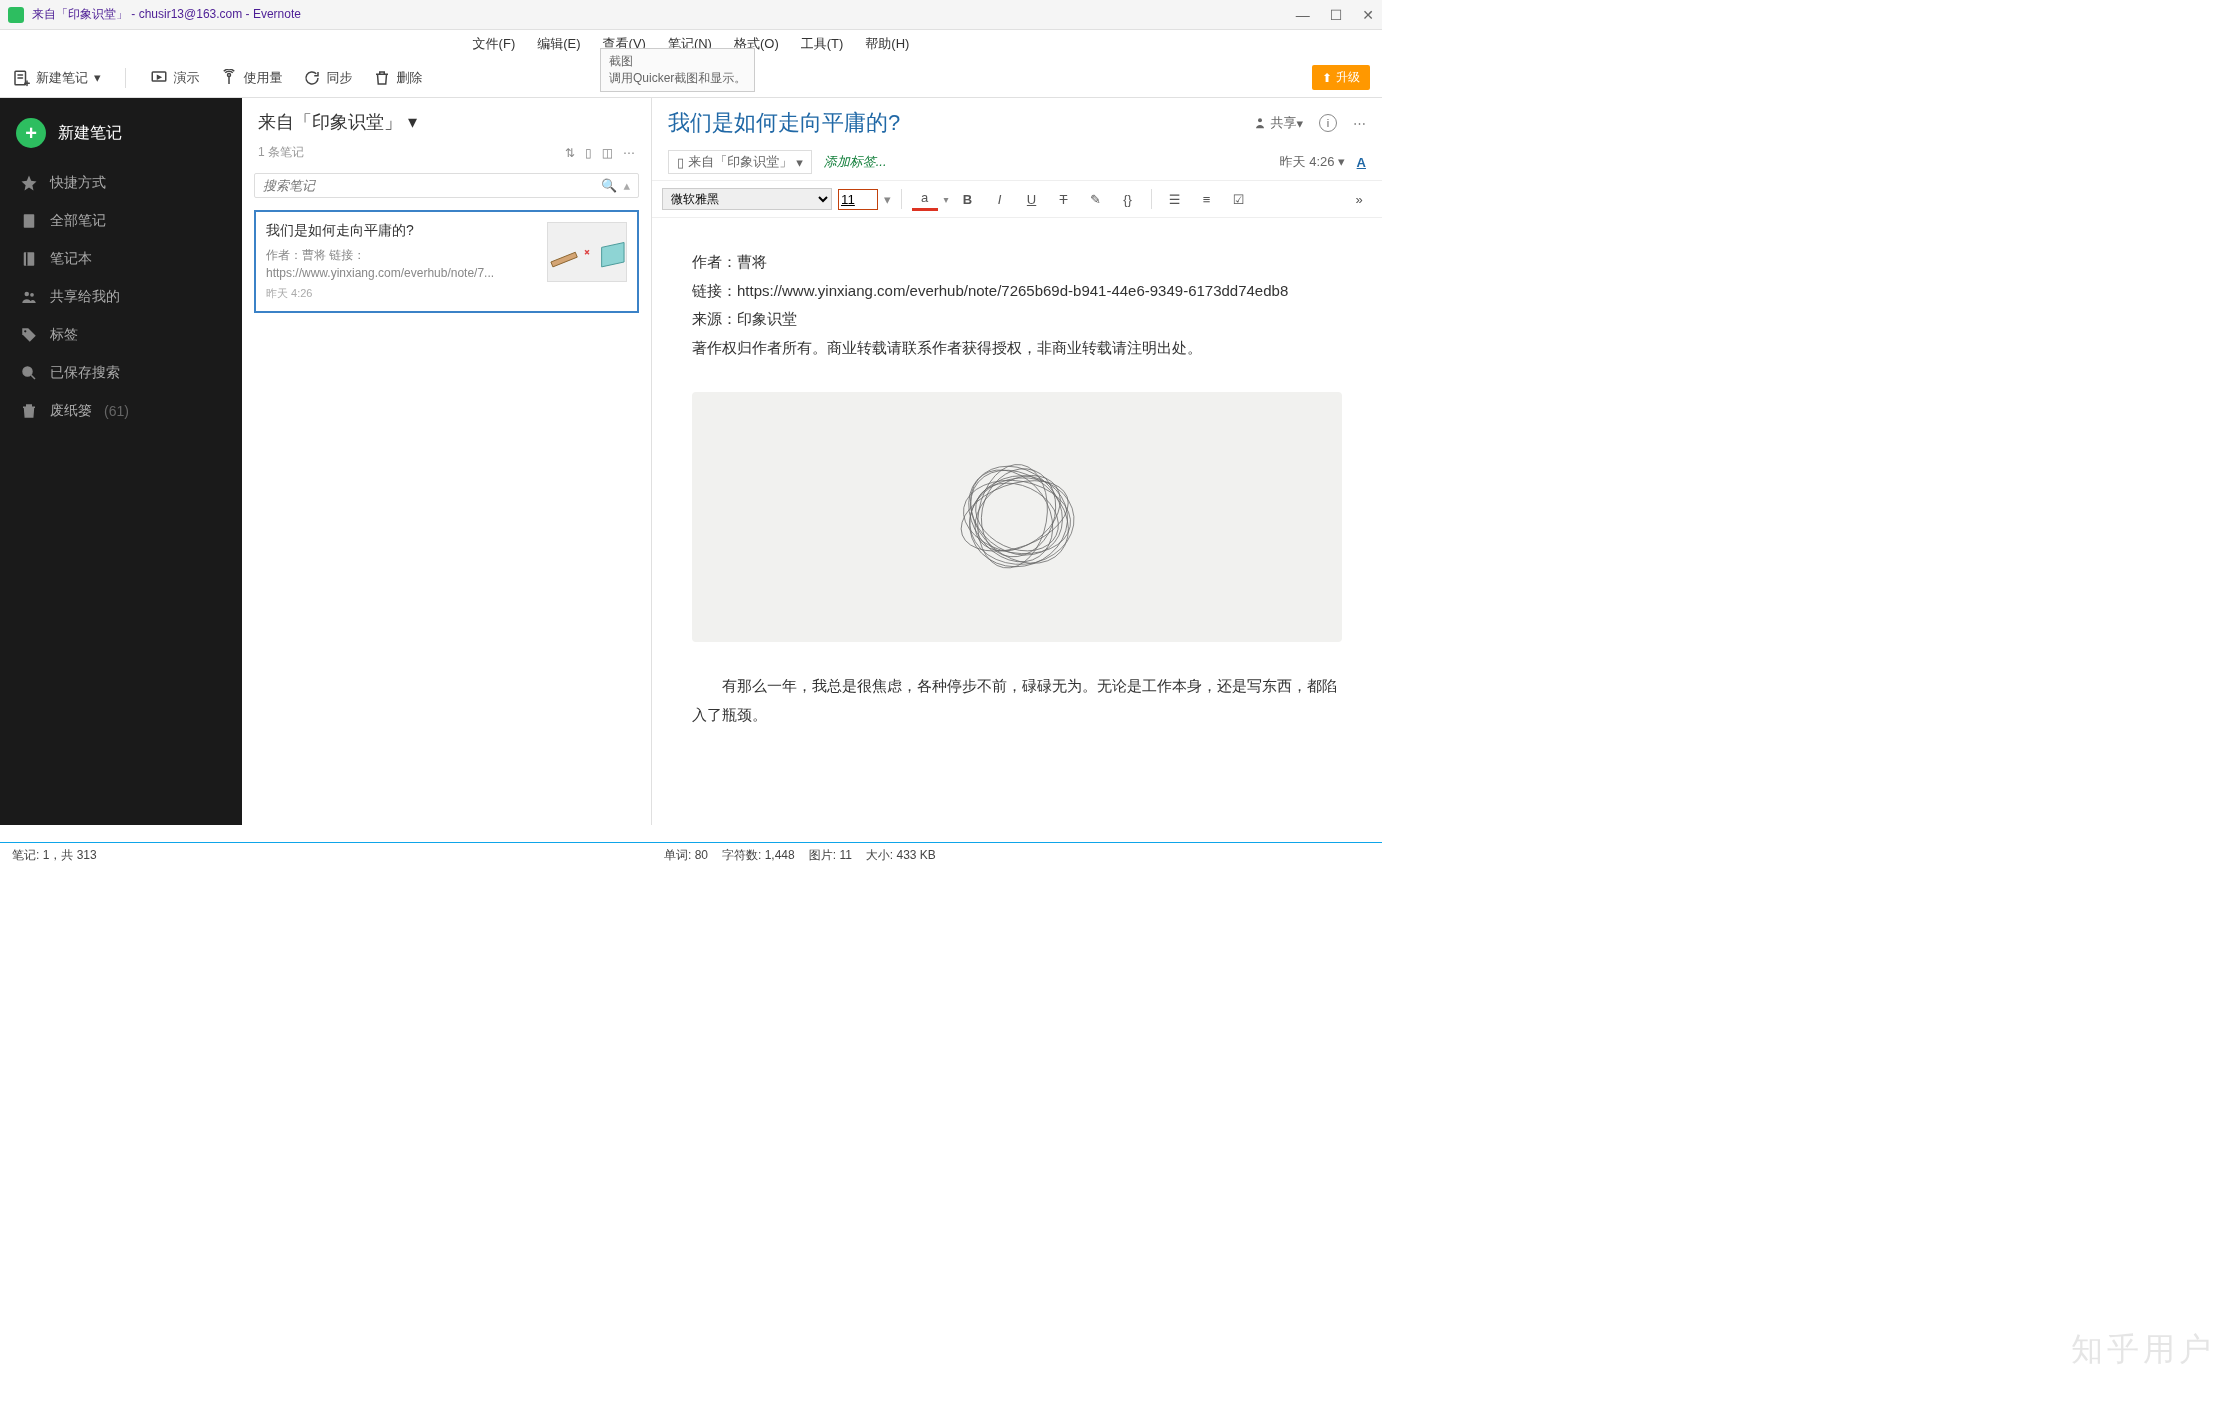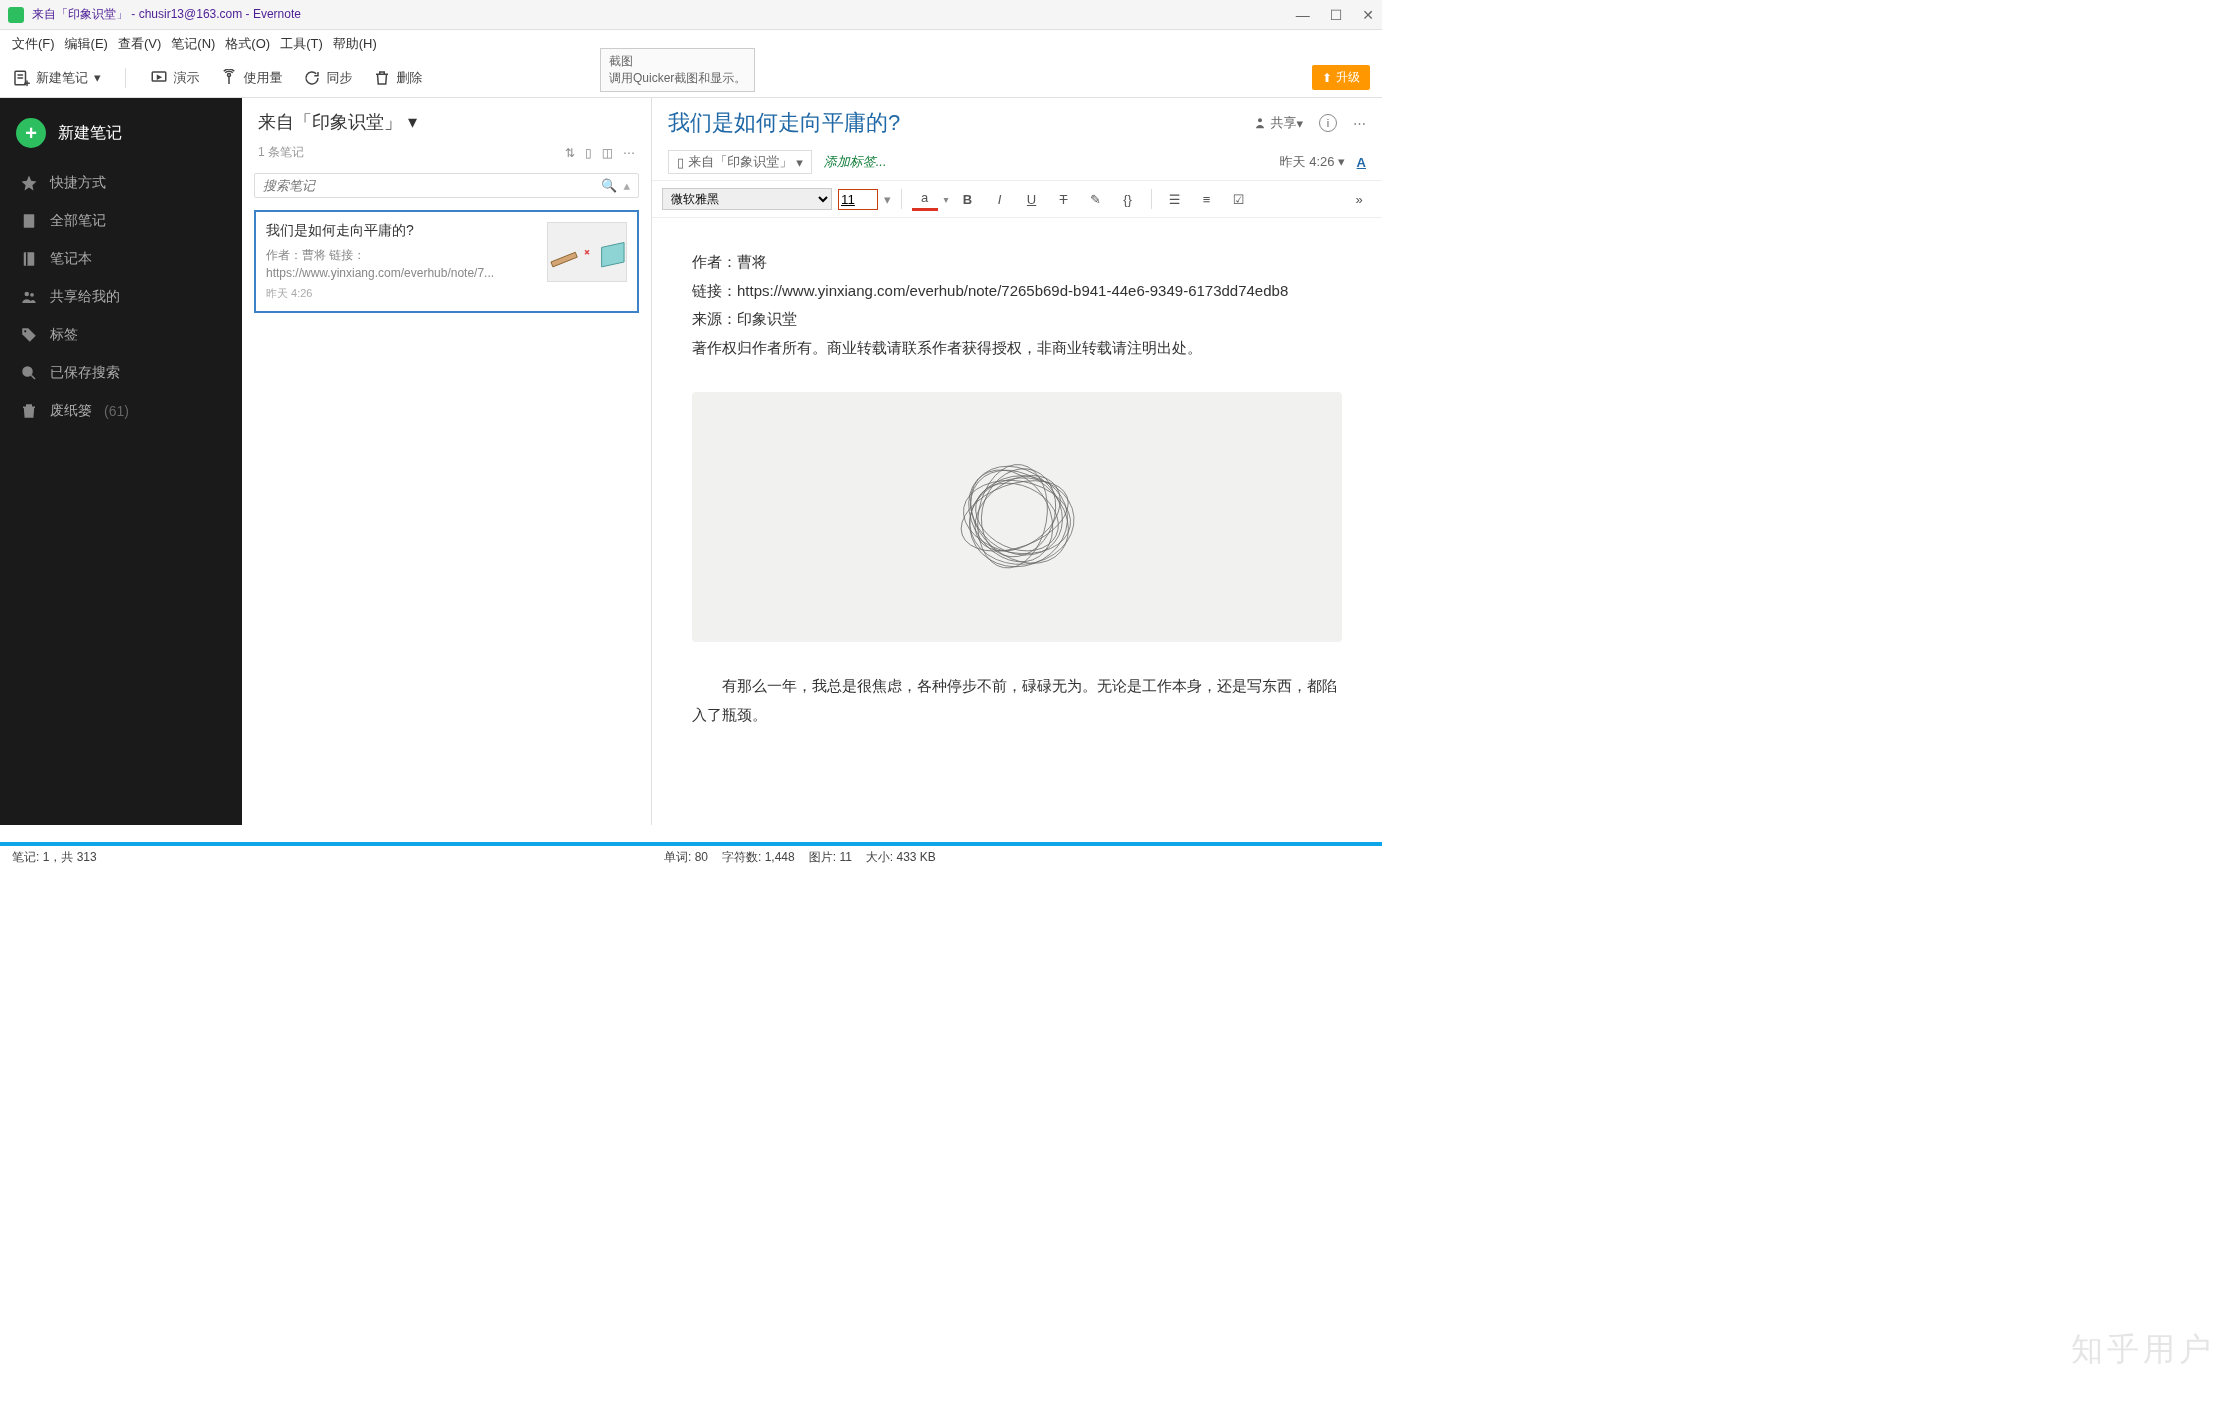--- a/index.html
+++ b/index.html
@@ -2,21 +2,21 @@
 <html><head>
 <meta charset="utf-8">
 <style>
 * { margin: 0; padding: 0; box-sizing: border-box; font-family: "Microsoft YaHei", "微软雅黑", sans-serif; }
 body { width: 1382px; height: 868px; background: #fff; overflow: hidden; display: flex; flex-direction: column; font-size: 13px; color: #333; }
 .titlebar { height: 30px; background: #f5f5f5; display: flex; align-items: center; padding: 0 8px; border-bottom: 1px solid #e0e0e0; }
 .titlebar .icon { width: 16px; height: 16px; background: #2dbe60; border-radius: 3px; margin-right: 8px; }
 .titlebar .title { flex: 1; font-size: 12px; color: #4c1d95; }
 .winbtns { display: flex; gap: 20px; color: #666; font-size: 14px; }
 .winbtn { cursor: pointer; }
-.menubar { height: 28px; background: #fff; display: flex; align-items: center; padding: 0 12px; gap: 10px; font-size: 13px; color: #333; }
+.menubar { height: 28px; background: #fff; display: flex; align-items: center; padding: 0 12px; gap: 22px; font-size: 13px; color: #333; justify-content: center; }
 .menubar span { cursor: pointer; }
 .toolbar { height: 40px; background: #fff; display: flex; align-items: center; padding: 0 12px; gap: 20px; border-bottom: 1px solid #e0e0e0; position: relative; }
 .tbtn { display: flex; align-items: center; gap: 6px; cursor: pointer; color: #444; }
 .tbtn svg { width: 18px; height: 18px; }
 .spacer { flex: 1; }
 .upgrade { background: #ff9800; color: #fff; padding: 4px 10px; border-radius: 2px; cursor: pointer; font-size: 12px; display:flex; align-items:center; gap:4px; }
 .tooltip { position: absolute; left: 600px; top: -10px; background: #fafafa; border: 1px solid #ccc; padding: 4px 8px; font-size: 12px; color: #666; z-index: 10; }
 .main { flex: 1; display: flex; overflow: hidden; }
 .sidebar { width: 242px; background: #1a1a1a; color: #ccc; display: flex; flex-direction: column; padding-top: 12px; }
 .newnote { margin: 8px 16px 16px; display: flex; align-items: center; gap: 12px; cursor: pointer; }
@@ -50,21 +50,21 @@
 .edtoolbar select { border:1px solid #ccc; padding:2px 4px; font-size:12px; }
 .edtoolbar input.sz { width:40px; border:1px solid #c2410c; padding:2px;text-decoration:underline; }
 .fmtbtn { width:26px; height:24px; display:flex; align-items:center; justify-content:center; cursor:pointer; color:#555; }
 .fmtbtn.u { text-decoration:underline; }
 .fmtbtn.s { text-decoration:line-through; }
 .fmtbtn.a { border-bottom: 3px solid #d32; }
 .sep { width:1px; height:20px; background:#ddd; margin:0 4px; }
 .edbody { flex:1; overflow-y:auto; padding: 30px 40px; font-size:15px; line-height:1.9; color:#333; }
 .edbody .imgblock { margin: 30px 0; background:#f1f1ef; height:250px; display:flex; align-items:center; justify-content:center; border-radius:4px; }
 .scribble { width:180px; height:180px; }
-.statusbar { height: 26px; border-top:4px solid #0ea5e9; display:flex; align-items:center; font-size:12px; color:#444; padding: 0 12px; margin-top: 17px; }
+.statusbar { height: 26px; border-top:1px solid #0ea5e9; display:flex; align-items:center; font-size:12px; color:#444; padding: 0 12px; margin-top: 17px; }
 .statusbar .left { width: 652px; }
 .statusbar .right { flex:1; display:flex; gap:14px; }
 .watermark { position:absolute; right:20px; bottom:30px; font-size:32px; color:#ccc; opacity:0.5; pointer-events:none; letter-spacing:4px; }
 </style>
 </head>
 <body>
 
 <div class="titlebar">
   <div class="icon"></div>
   <div class="title">来自「印象识堂」 - chusir13@163.com - Evernote</div>

